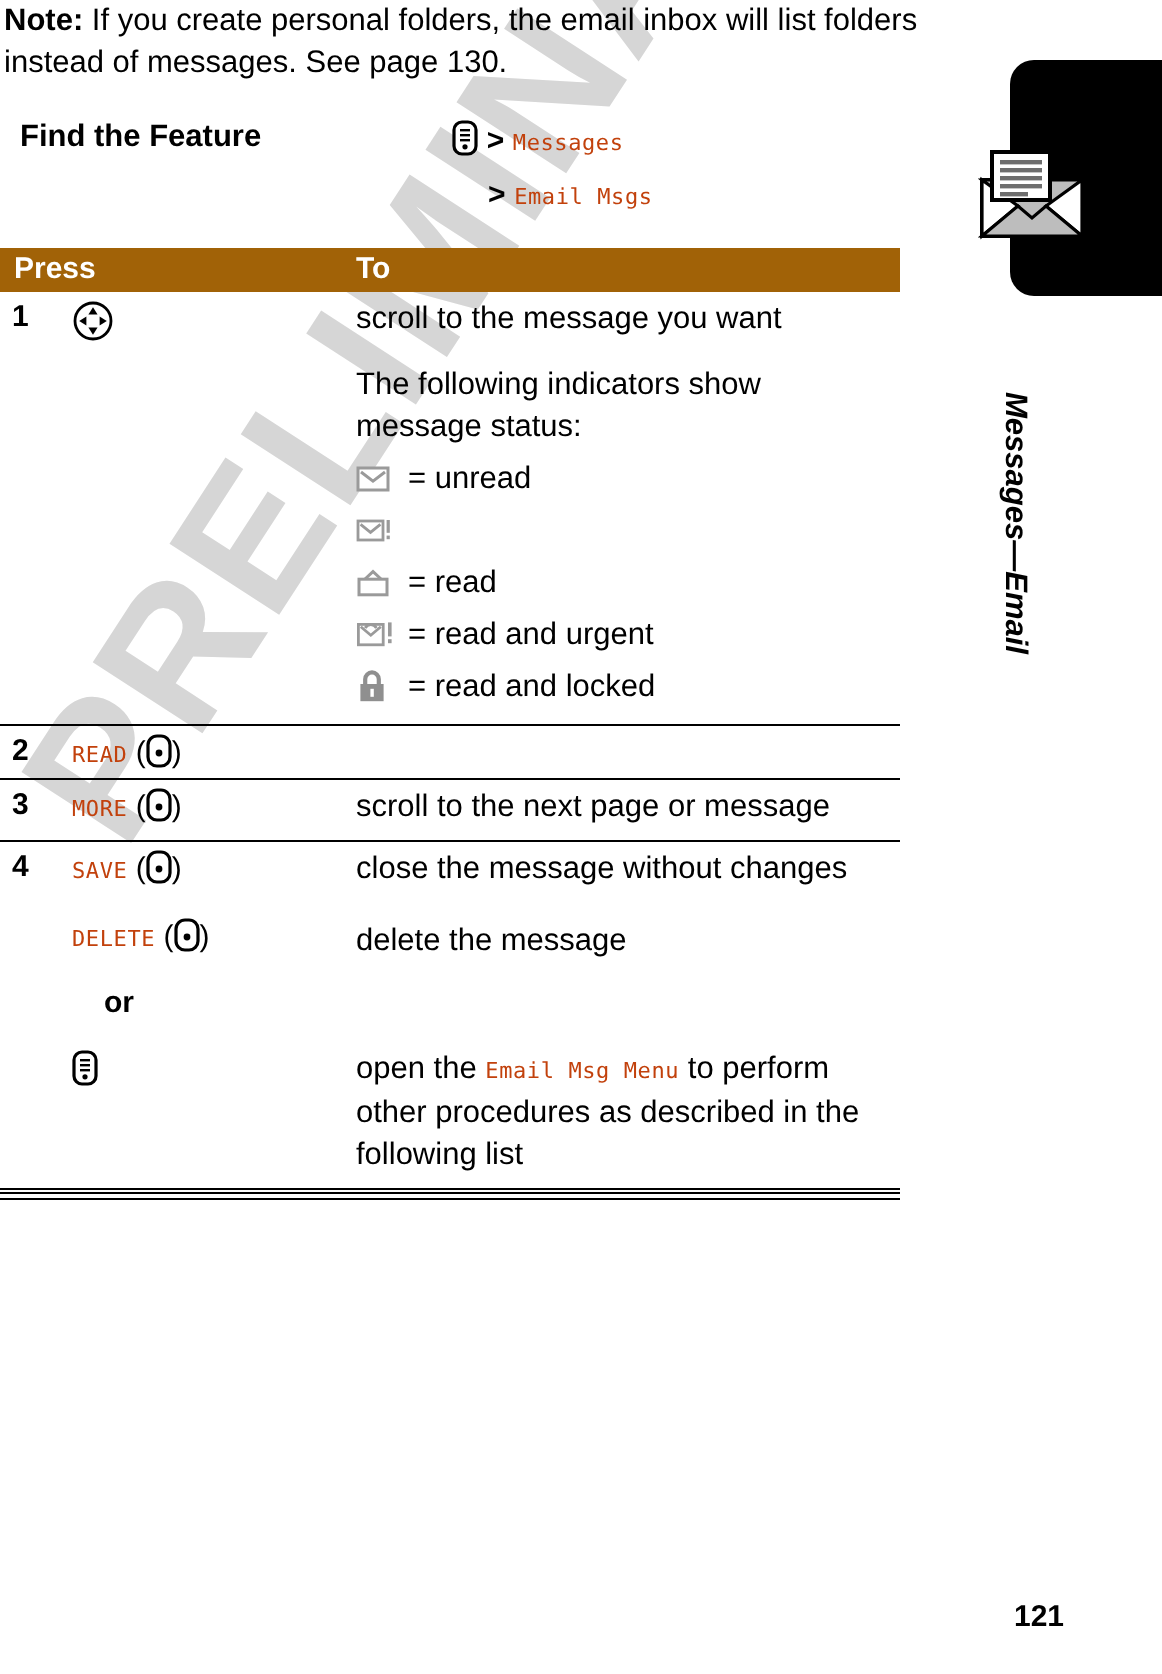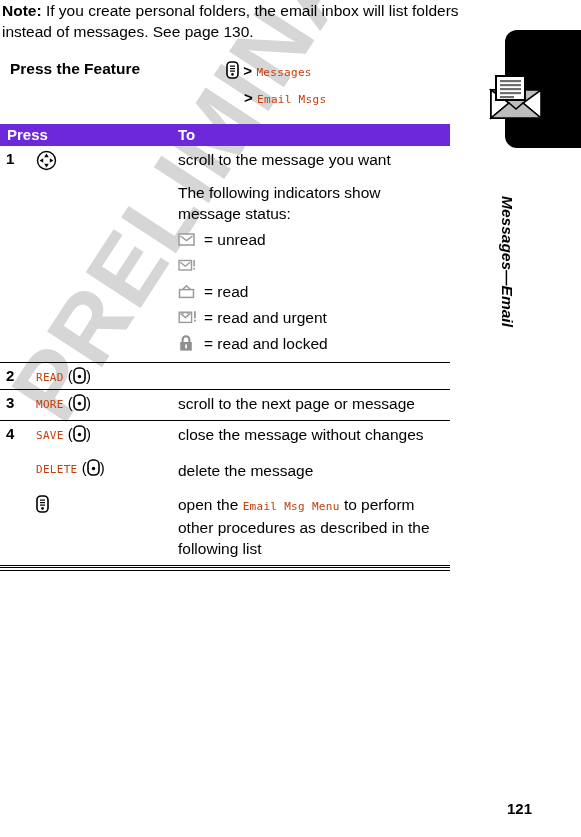--- a/index.html
+++ b/index.html
@@ -95,21 +95,21 @@
   .gt { font-size: 15px; font-weight: bold; color:#000; }
 
   
   .tbl {
     position: absolute;
     left: 0px;
     top: 124px;
     width: 450px;
   }
   .tbl-head {
-    background: #6d28d9;
+    background: #a16207;
     color: #ffffff;
     height: 22px;
     position: relative;
   }
   .tbl-head .h-press {
     position: absolute; left: 7px; top: 2px;
     font-size: 15px; font-weight: bold;
   }
   .tbl-head .h-to {
     position: absolute; left: 178px; top: 2px;
@@ -227,21 +227,21 @@
   <span>PRELIMINARY</span>
 </div>
 
 <div class="page">
 
   <div class="note">
     <b>Note:</b><span> If you create personal folders, the email inbox will list folders instead of messages. See page 130.</span>
   </div>
 
   <div class="fft">
-    <div class="fft-label">Press the Feature</div>
+    <div class="fft-label">Find the Feature</div>
     <div class="fft-path">
       <span class="fft-line">
         <span style="display:inline-block;vertical-align:-3px;">
           <svg width="13" height="18" viewBox="0 0 13 18">
             <rect x="1" y="1" width="11" height="16" rx="4" ry="4" fill="#fff" stroke="#000" stroke-width="1.6"></rect>
             <rect x="4" y="4.5" width="5" height="1.2" fill="#000"></rect>
             <rect x="4" y="7" width="5" height="1.2" fill="#000"></rect>
             <rect x="4" y="9.5" width="5" height="1.2" fill="#000"></rect>
             <circle cx="6.5" cy="13.4" r="1.3" fill="#000"></circle>
           </svg>
@@ -386,20 +386,23 @@
               <rect x="1" y="1" width="11" height="15" rx="4.5" ry="4.5" fill="#fff" stroke="#000" stroke-width="1.6"></rect>
               <circle cx="6.5" cy="9.5" r="1.7" fill="#000"></circle>
             </svg>
           </span><span style="font-size:15px;">)</span>
         </span>
         <div class="cell-to" style="padding-top:9px;">
           <p>delete the message</p>
         </div>
       </div>
 
+      <div style="position:relative; min-height:30px;">
+        <span class="orword" style="top:6px;">or</span>
+      </div>
 
       <div style="position:relative; min-height:74px;">
         <span class="cell-press" style="top:8px;">
           <svg width="13" height="18" viewBox="0 0 13 18">
             <rect x="1" y="1" width="11" height="16" rx="4" ry="4" fill="#fff" stroke="#000" stroke-width="1.6"></rect>
             <rect x="4" y="4.5" width="5" height="1.2" fill="#000"></rect>
             <rect x="4" y="7" width="5" height="1.2" fill="#000"></rect>
             <rect x="4" y="9.5" width="5" height="1.2" fill="#000"></rect>
             <circle cx="6.5" cy="13.4" r="1.3" fill="#000"></circle>
           </svg>

